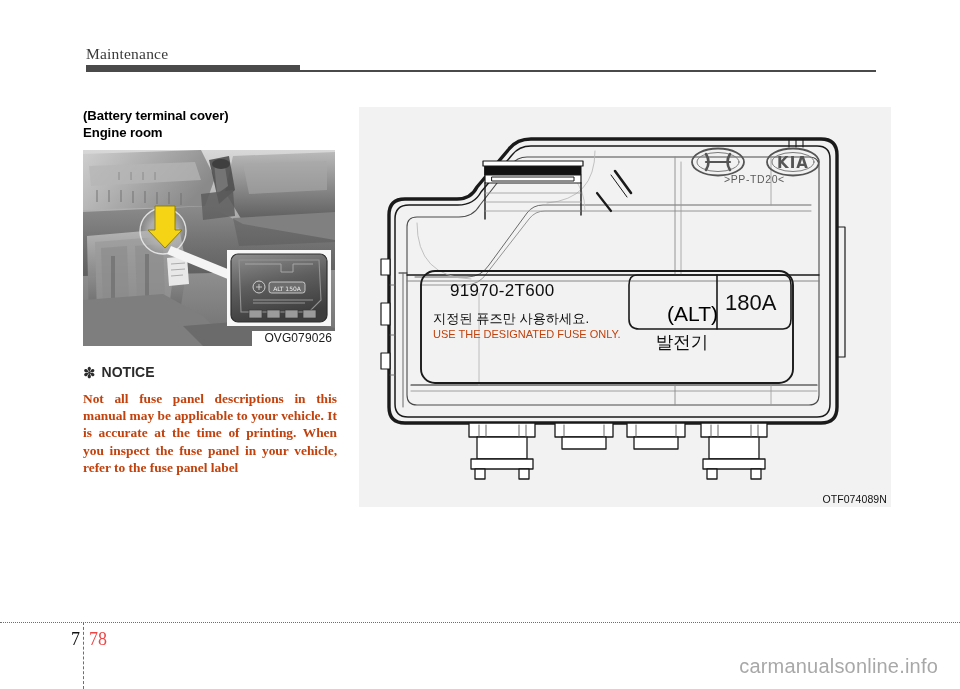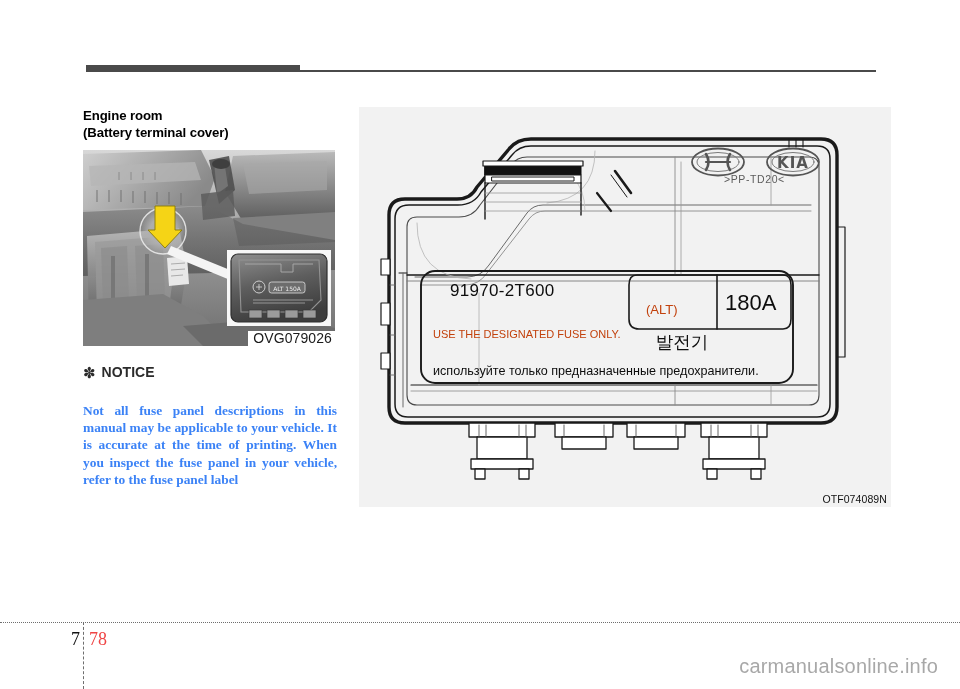--- a/index.html
+++ b/index.html
@@ -75,23 +75,23 @@
   .photo-canvas {
     position: absolute;
     inset: 0;
   }
   .photo-caption {
     position: absolute;
     right: 0;
     bottom: 0;
     background: #ffffff;
     color: #1a1a1a;
-    font-size: 14px;
+    font-size: 12px;
     line-height: 13px;
-    padding: 1px 3px 1px 5px;
+    padding: 1px 3px 1px 12px;
     letter-spacing: .1px;
   }
 
   
   .notice-block {
     margin-top: 17px;
     width: 254px;
   }
   .notice-head {
     font-size: 14px;
@@ -107,23 +107,23 @@
     line-height: 15px;
     font-weight: normal;
     display: inline-block;
     transform: translateY(0px);
   }
   .notice-body {
     font-family: "Liberation Serif", serif;
     font-weight: bold;
     font-size: 13.4px;
     line-height: 17.2px;
-    color: #3b82f6;
+    color: #c2410c;
     text-align: justify;
-    margin-top: 21px;
+    margin-top: 9px;
     width: 254px;
     hyphens: none;
   }
   .notice-body > span { display: block; }
 
   
   .diagram-panel {
     position: absolute;
     left: 359px;
     top: 107px;
@@ -198,24 +198,24 @@
     color: #0d0d0d;
     white-space: nowrap;
     text-align: center;
     width: 72px;
     margin-top: 47px;
   }
   .lbl-alt-2 {
     position: absolute;
     left: 287px;
     top: 195px;
-    font-size: 13px;
-    color: #c2410c;
-    white-space: nowrap;
-    text-align: left;
+    font-size: 21px;
+    color: #000000;
+    white-space: nowrap;
+    text-align: right;
     width: 72px;
   }
   .lbl-amp {
     position: absolute;
     left: 366px;
     top: 183px;
     font-size: 22px;
     color: #0d0d0d;
     white-space: nowrap;
   }
@@ -272,29 +272,30 @@
     font-size: 20px;
     color: #a8a8a8;
     letter-spacing: .2px;
     margin-left: 17px;
   }
 </style>
 </head>
 <body>
 
 <div class="page-header">
+  <div class="header-title">Maintenance</div>
   <div class="header-rule-thick"></div>
   <div class="header-rule-thin"></div>
 </div>
 
 <div class="left-col">
 
   <div>
+    <div class="section-heading">(Battery terminal cover)</div>
     <div class="section-heading">Engine room</div>
-    <div class="section-heading">(Battery terminal cover)</div>
   </div>
 
   <div class="photo-wrap">
     <svg class="photo-canvas" viewBox="0 0 252 196" preserveAspectRatio="none">
       <defs>
         <linearGradient id="pg1" x1="0" y1="0" x2="0" y2="1">
           <stop offset="0" stop-color="#d8d8d8"></stop>
           <stop offset="0.45" stop-color="#9d9d9d"></stop>
           <stop offset="1" stop-color="#6f6f6f"></stop>
         </linearGradient>
@@ -577,22 +578,22 @@
         <ellipse cx="434" cy="55" rx="26" ry="13.5" stroke="#555" stroke-width="1.8"></ellipse>
         <ellipse cx="434" cy="55" rx="21" ry="9.5" stroke="#7a7a7a" stroke-width="1"></ellipse>
       </g>
     </g>
 
     <text x="434" y="61" font-family="DejaVu Sans, sans-serif" font-size="15" font-weight="bold" fill="#555" text-anchor="middle" letter-spacing="1">KIA</text>
   </svg>
 
   <div class="lbl-material">&gt;PP-TD20&lt;</div>
   <div class="lbl-part">91970-2T600</div>
+  <div class="lbl-ko">지정된 퓨즈만 사용하세요.</div>
   <div class="lbl-en">USE THE DESIGNATED FUSE ONLY.</div>
-  <div class="lbl-ru">используйте только предназначенные предохранители.</div>
   <div class="lbl-alt-1">발전기</div>
   <div class="lbl-alt-2">(ALT)</div>
   <div class="lbl-amp">180A</div>
 
   <div class="diagram-caption">OTF074089N</div>
 </div>
 
 <div class="footer-rule"></div>
 <div class="footer-divider"></div>
 <div class="footer-chapter">7</div>

